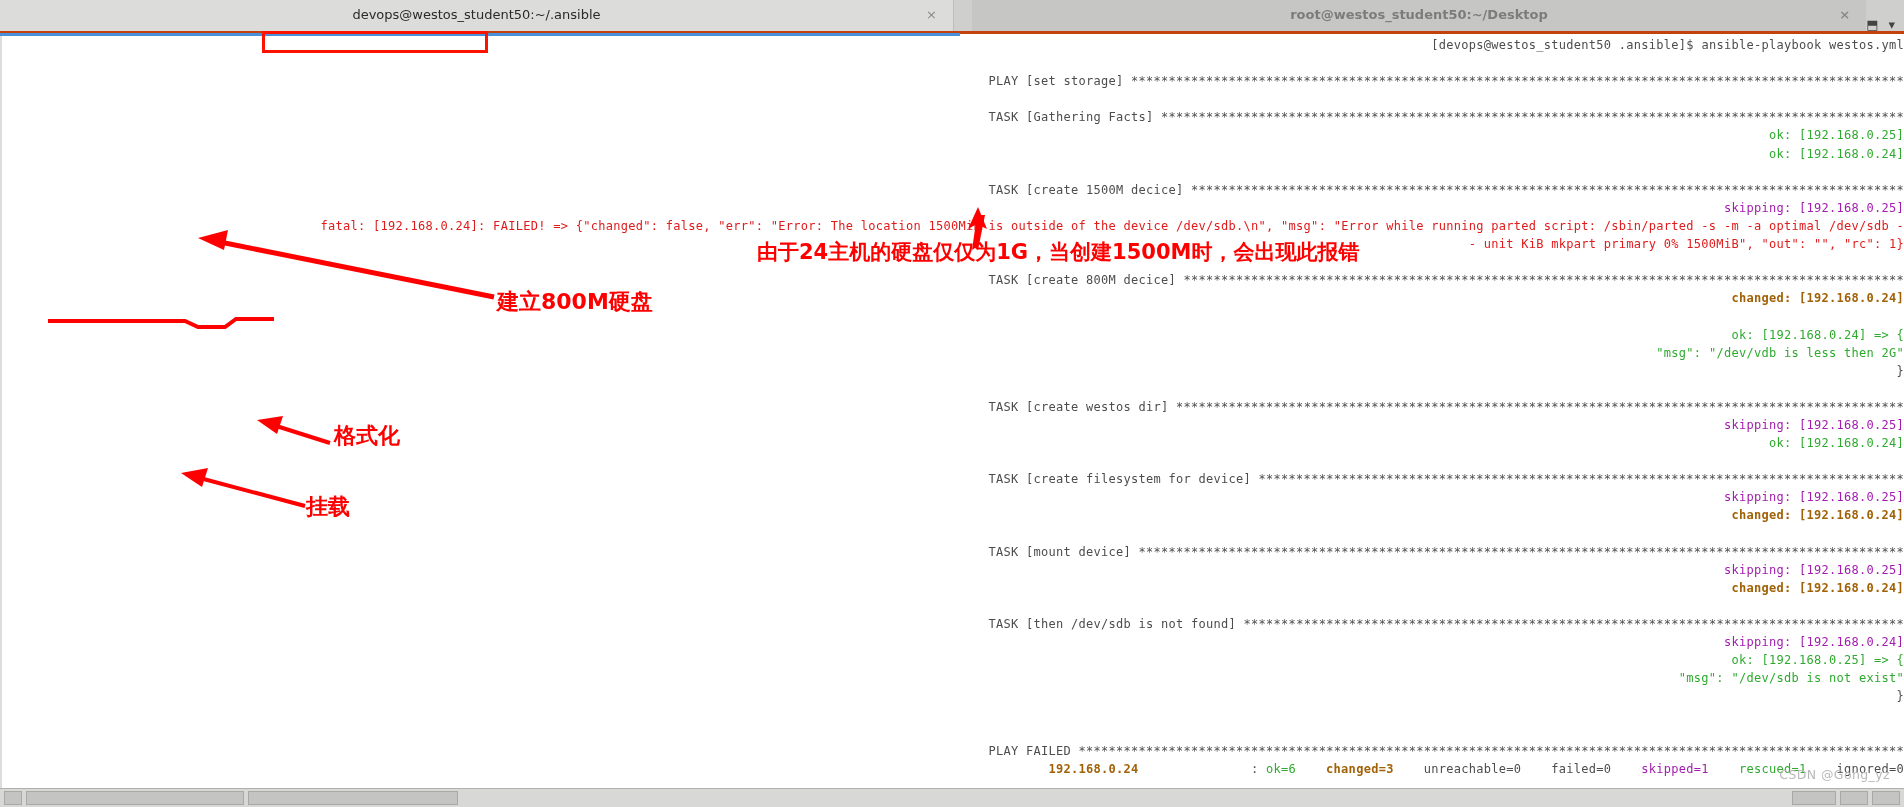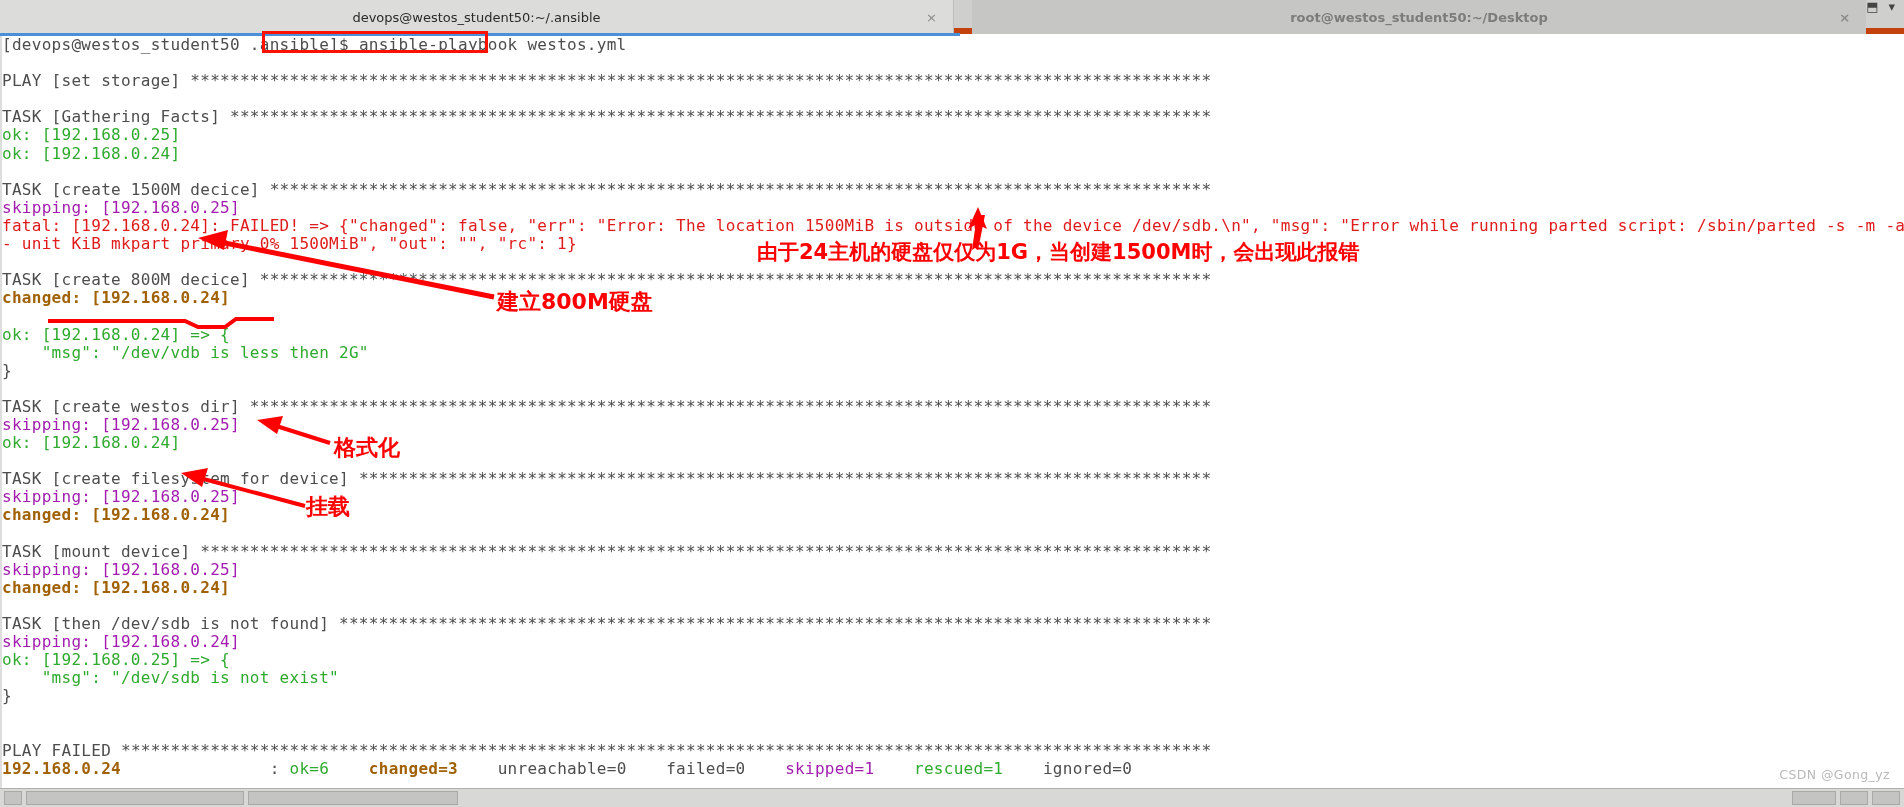--- a/index.html
+++ b/index.html
@@ -16,23 +16,23 @@
     position: relative;
   }
 
   
   #tabbar {
     position: absolute;
     left: 0; top: 0;
     width: 1904px;
     height: 34px;
     background: #cfcfcd;
-    border-bottom: 6px solid #c2410c;
-    display: flex;
-    align-items: flex-start;
+    border-bottom: 3px solid #c2410c;
+    display: flex;
+    align-items: flex-end;
     box-sizing: border-box;
   }
   .tab {
     display: flex;
     align-items: center;
     justify-content: center;
     position: relative;
     height: 34px;
     box-sizing: border-box;
     font-family: "DejaVu Sans", "Liberation Sans", sans-serif;
@@ -101,25 +101,26 @@
     width: 1904px;
     height: 752px;
     background: #ffffff;
     overflow: hidden;
   }
   #termpad {
     padding: 0 0 0 2px;
   }
   .ln {
     font-family: "DejaVu Sans Mono", "Liberation Mono", monospace;
-    font-size: 16px;
+    font-size: 12px;
     line-height: 18.1px;
     white-space: pre;
     color: #4d4d4d;
     letter-spacing: 0.28px;
+    text-align: right;
   }
   .c-green  { color: #2faa2f; }
   .c-cyan   { color: #a21caf; }
   .c-yellow { color: #a16207; font-weight: bold; }
   .c-red    { color: #e01b1b; }
   .c-dark   { color: #4d4d4d; }
 
   
   #leftbar {
     position: absolute;
@@ -270,21 +271,21 @@
 
     <line x1="330" y1="443" x2="270" y2="424" stroke="#ff0000" stroke-width="4"></line>
     <polygon points="257,420 283,416 277,434" fill="#ff0000"></polygon>
 
     <line x1="305" y1="506" x2="196" y2="477" stroke="#ff0000" stroke-width="4"></line>
     <polygon points="181,473 208,468 202,487" fill="#ff0000"></polygon>
   </svg>
 
   <div class="anno-text" style="left:757px; top:238px; font-size:21px;">由于24主机的硬盘仅仅为1G，当创建1500M时，会出现此报错</div>
   <div class="anno-text" style="left:497px; top:287px; font-size:22px;">建立800M硬盘</div>
-  <div class="anno-text" style="left:334px; top:433px; font-size:22px;">格式化</div>
+  <div class="anno-text" style="left:334px; top:421px; font-size:22px;">格式化</div>
   <div class="anno-text" style="left:306px; top:492px; font-size:22px;">挂载</div>
 </div>
 
 <div id="watermark">CSDN @Gong_yz</div>
 
 <div id="taskbar">
   <div class="tb-btn" style="width:18px;"></div>
   <div class="tb-btn" style="width:218px;"></div>
   <div class="tb-btn" style="width:210px;"></div>
   <div class="tb-spacer"></div>

